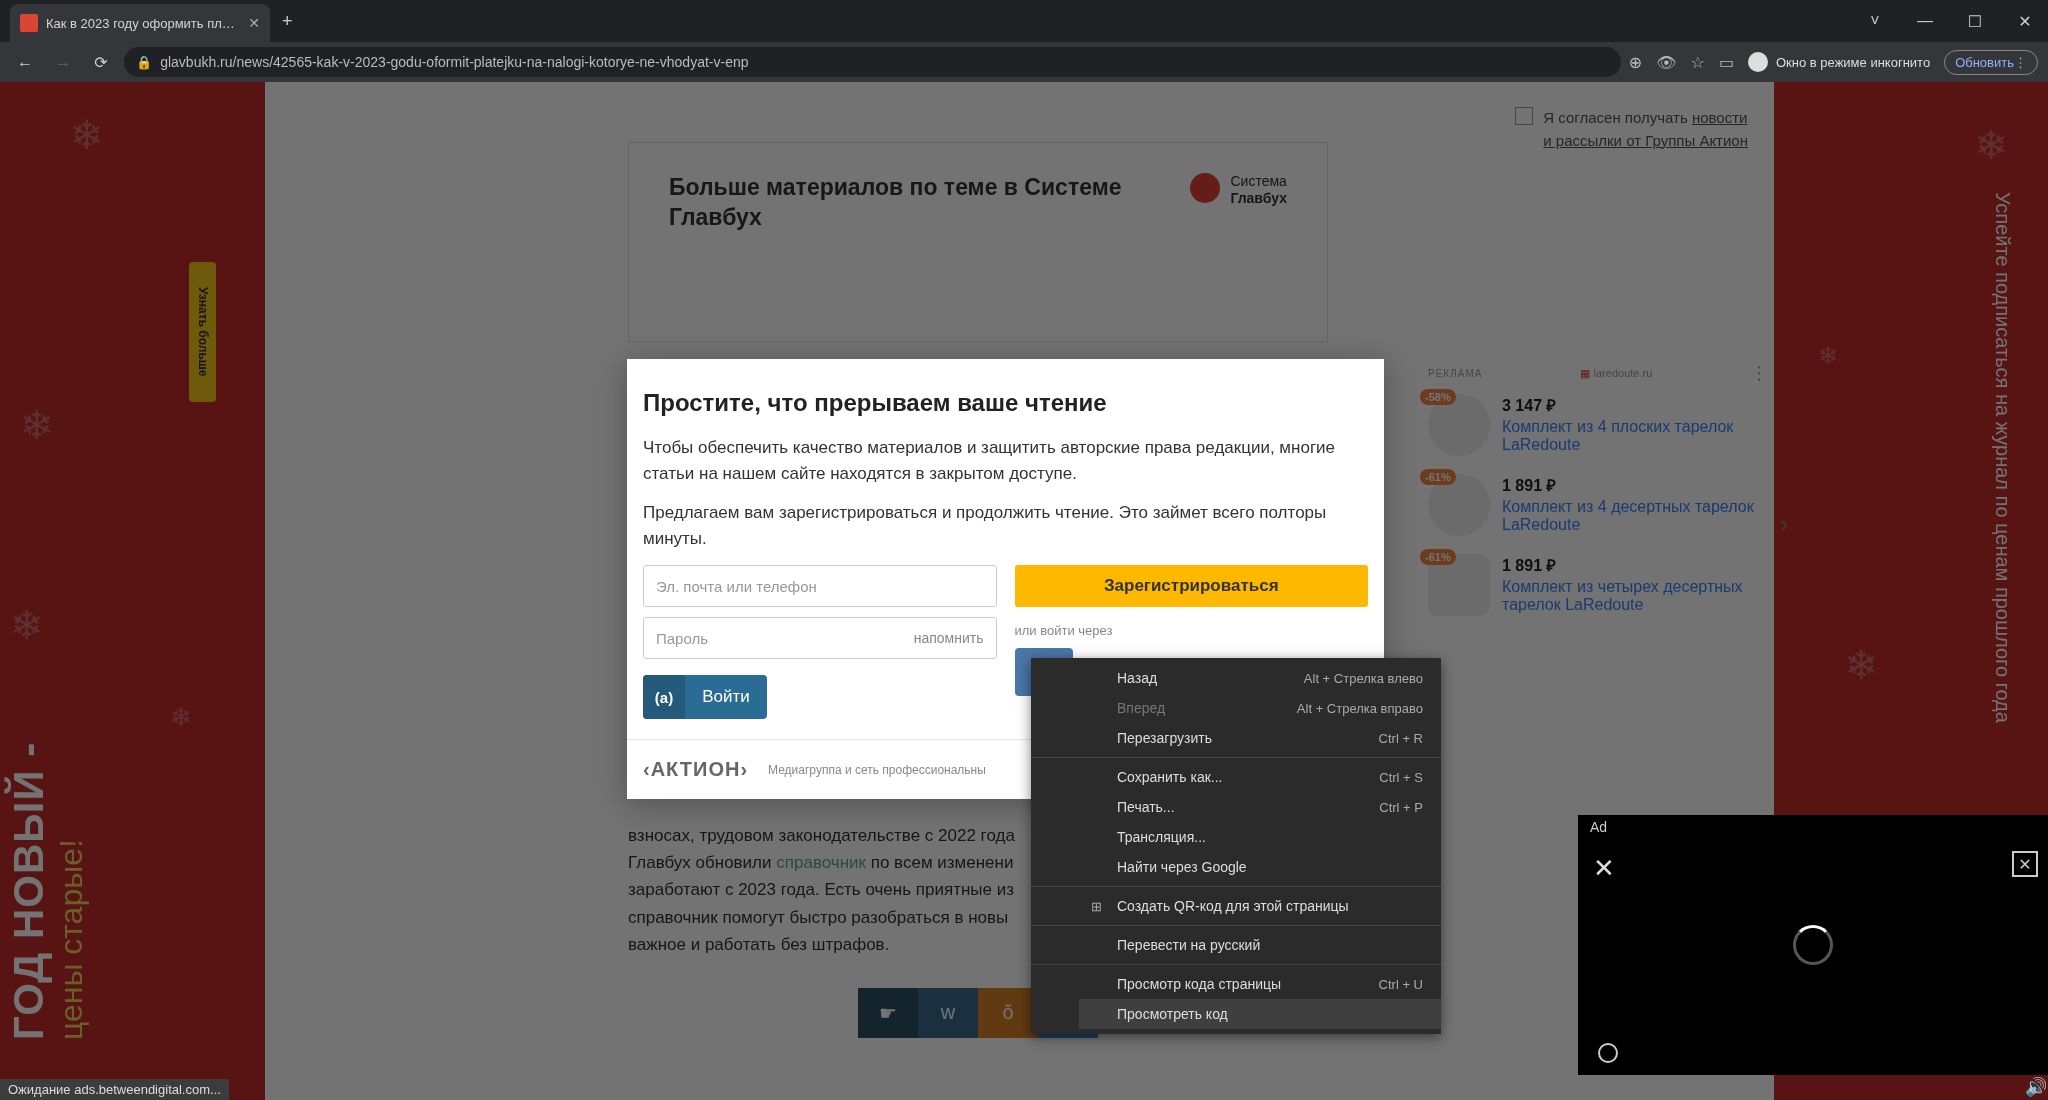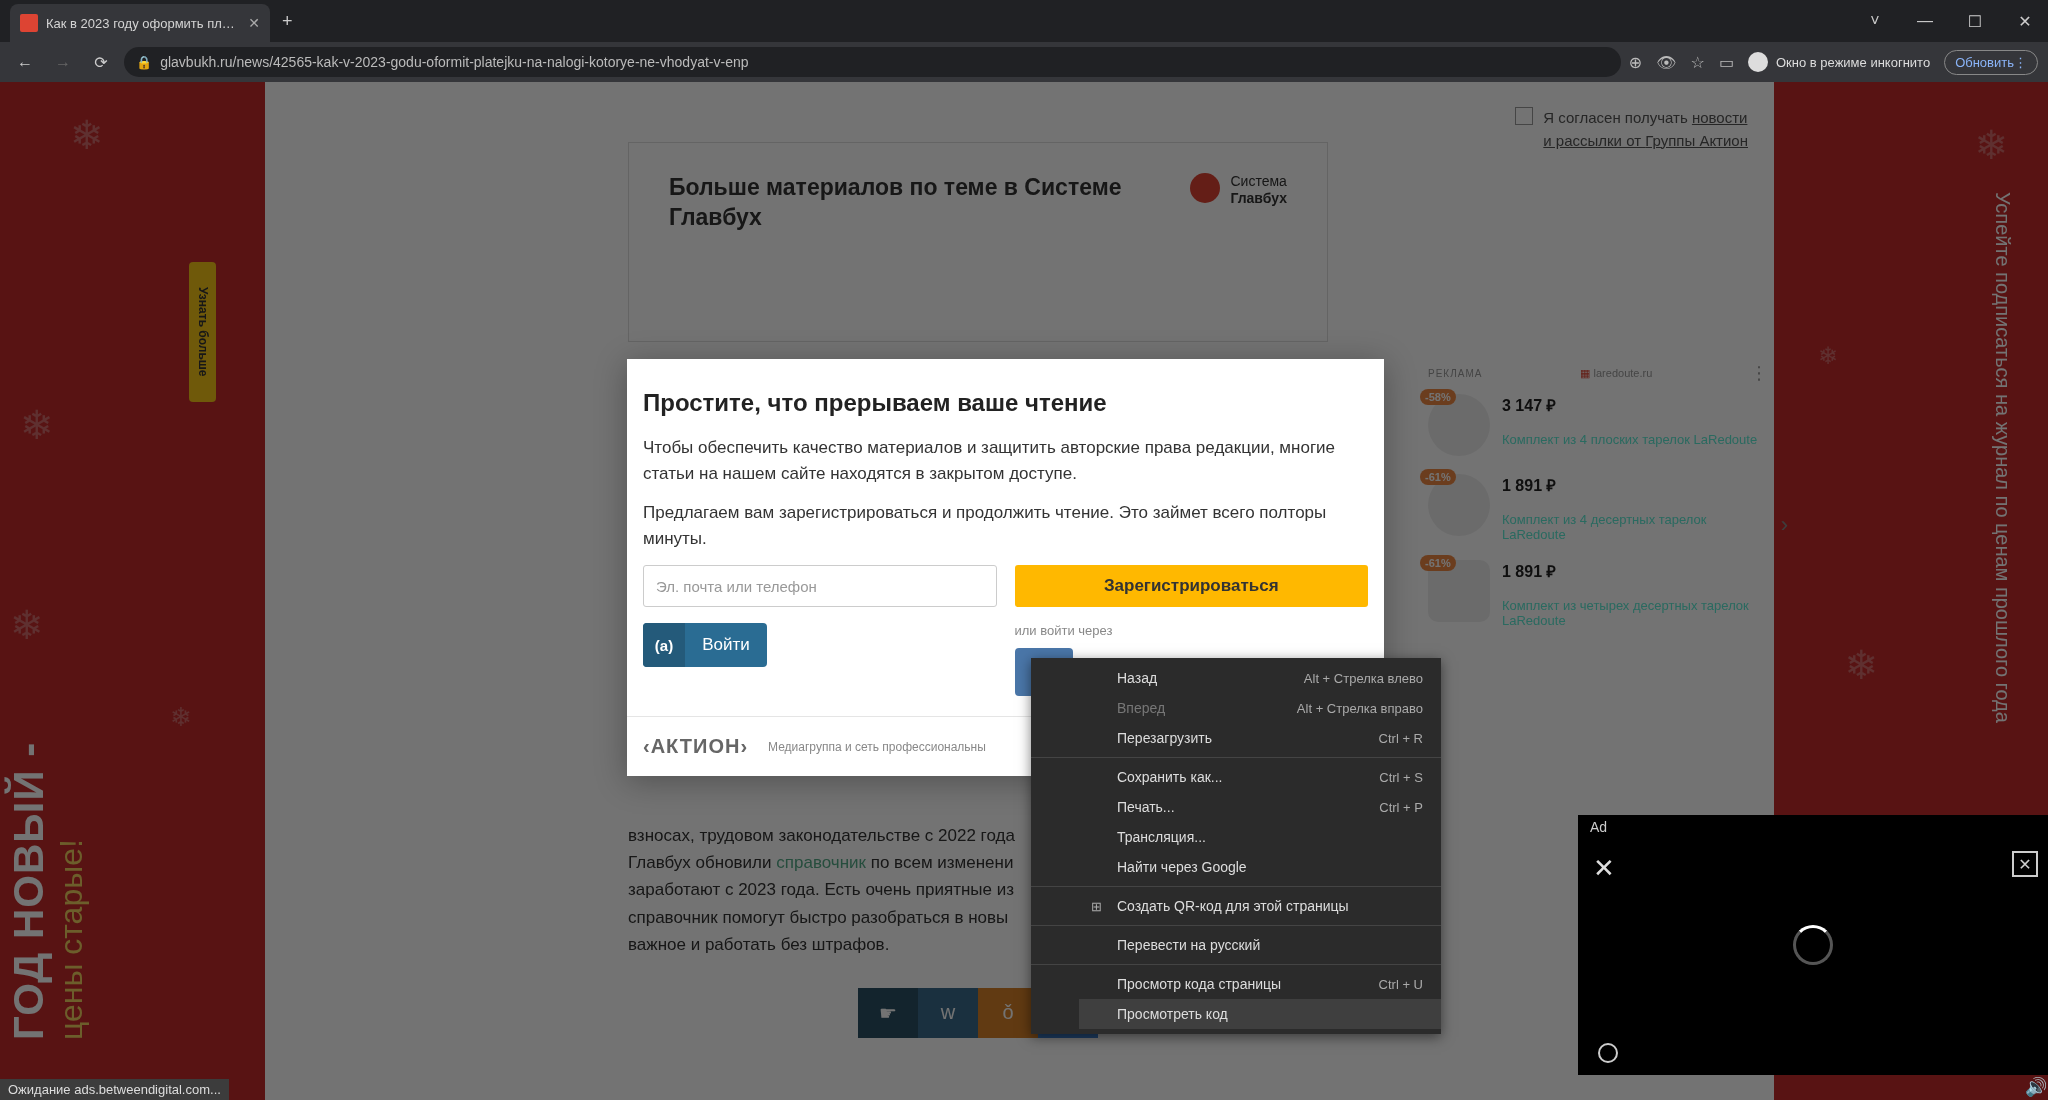--- a/index.html
+++ b/index.html
@@ -67,21 +67,21 @@
 
 
 .ad-sidebar { position: absolute; right: 280px; top: 280px; width: 340px; z-index: 4; }
 .ad-header { font-size: 11px; color: #999; text-align:right; margin-bottom:10px; display:flex; justify-content:space-between; align-items:center; }
 .ad-menu { font-size: 18px; color: #999; cursor:pointer; }
 .ad-item { display: flex; gap: 12px; margin-bottom: 18px; align-items: flex-start; }
 .ad-img { width: 62px; height: 62px; background: #eee; border-radius: 50%; position: relative; }
 .discount { position: absolute; left: -8px; top: -5px; background: #e84; color: #fff; font-size: 11px; padding: 2px 5px; border-radius: 8px; font-weight: 600; }
 .ad-info { flex: 1; }
 .ad-price { font-size: 16px; font-weight: 700; color: #222; }
-.ad-desc { font-size: 13px; color: #5eead4; margin-top: 16px; }
+.ad-desc { font-size: 16px; color: #3b82f6; margin-top: 2px; }
 .ad-arrow { position: absolute; right: -20px; top: 150px; font-size: 22px; color: #888; }
 
 
 .modal { position: absolute; left: 627px; top: 277px; width: 757px; background: #fff; z-index: 8; box-shadow: 0 5px 30px rgba(0,0,0,0.3); }
 .modal-body { padding: 30px 16px 20px; }
 .modal-title { font-size: 24px; font-weight: 600; color: #222; margin-bottom: 18px; }
 .modal-text { font-size: 17px; color: #333; line-height: 1.5; margin-bottom: 14px; }
 .form-row { display: flex; gap: 18px; margin-top: 10px; }
 .form-col { flex: 1; }
 .input { width: 100%; height: 42px; border: 1px solid #ccc; border-radius: 3px; padding: 0 12px; margin-bottom: 10px; font-size: 15px; display: flex; align-items: center; color: #999; background: #fff; }
@@ -258,20 +258,24 @@
   <div class="modal">
     <div class="modal-body">
       <div class="modal-title">Простите, что прерываем ваше чтение</div>
       <div class="modal-text">Чтобы обеспечить качество материалов и защитить авторские права редакции, многие статьи на нашем сайте находятся в закрытом доступе.</div>
       <div class="modal-text">Предлагаем вам зарегистрироваться и продолжить чтение. Это займет всего полторы минуты.</div>
       <div class="form-row">
         <div class="form-col">
           <div class="input">
               <span>Эл. почта или телефон</span>
             </div>
+          <div class="input input-pwd">
+            <span>Пароль</span>
+            <span class="remember">напомнить</span>
+          </div>
           <div class="login-btn">
             <span class="login-prefix">(a)</span>
             <span style="flex:1;text-align:center">Войти</span>
           </div>
         </div>
         <div class="form-col">
           <div class="register-btn">Зарегистрироваться</div>
           <div class="social-login">
             <div class="social-label">или войти через</div>
             <div class="vk-btn">

